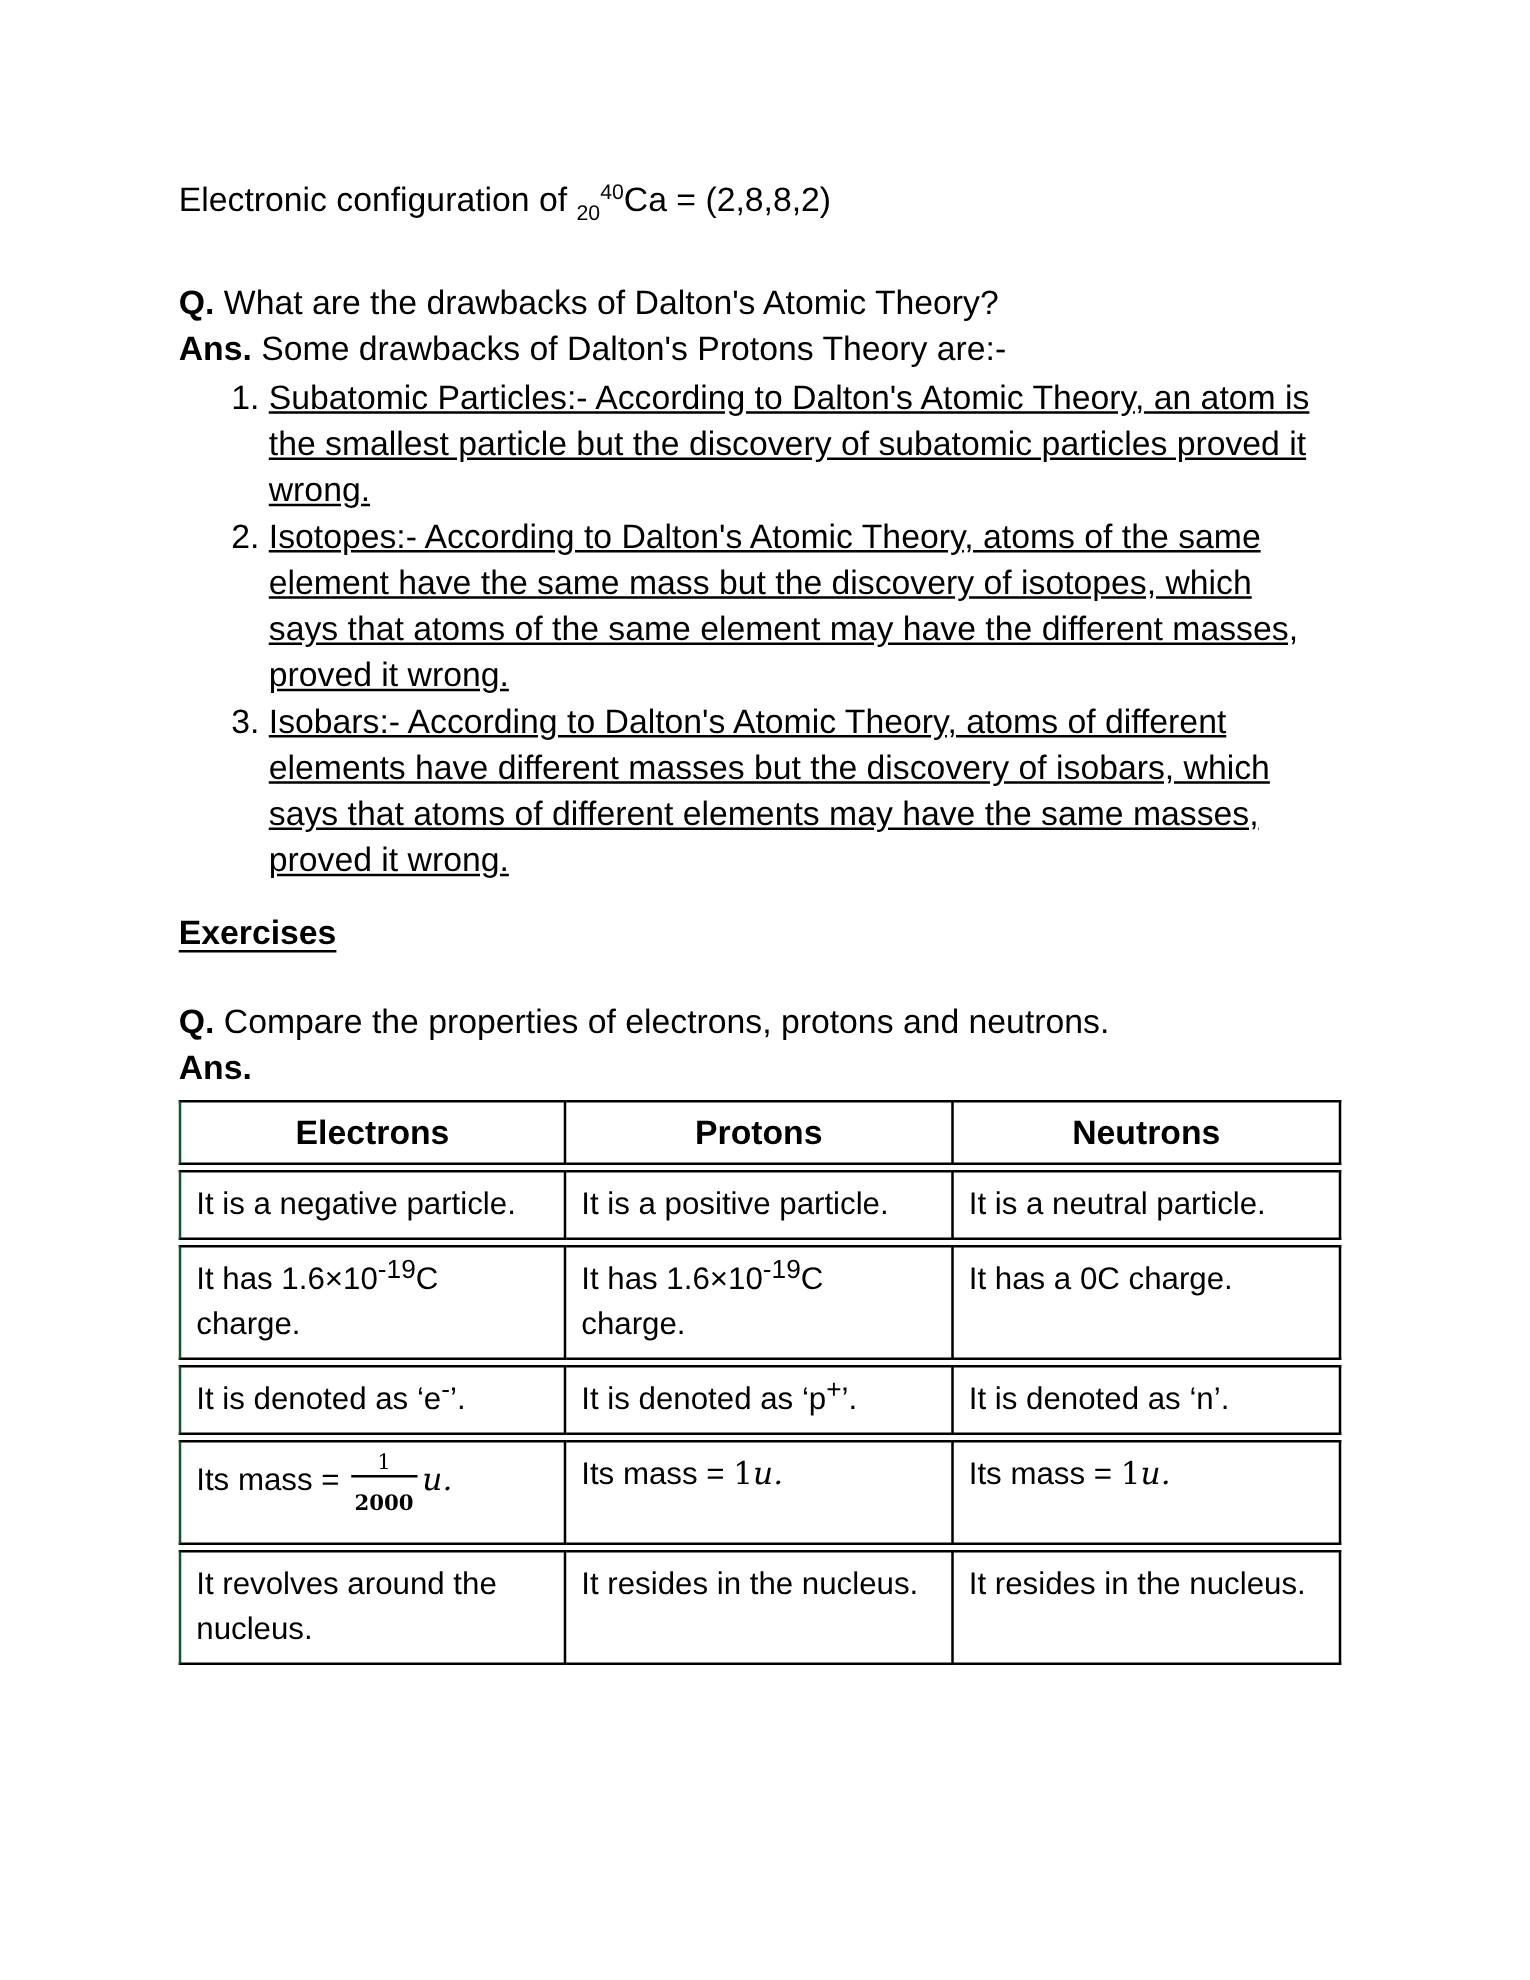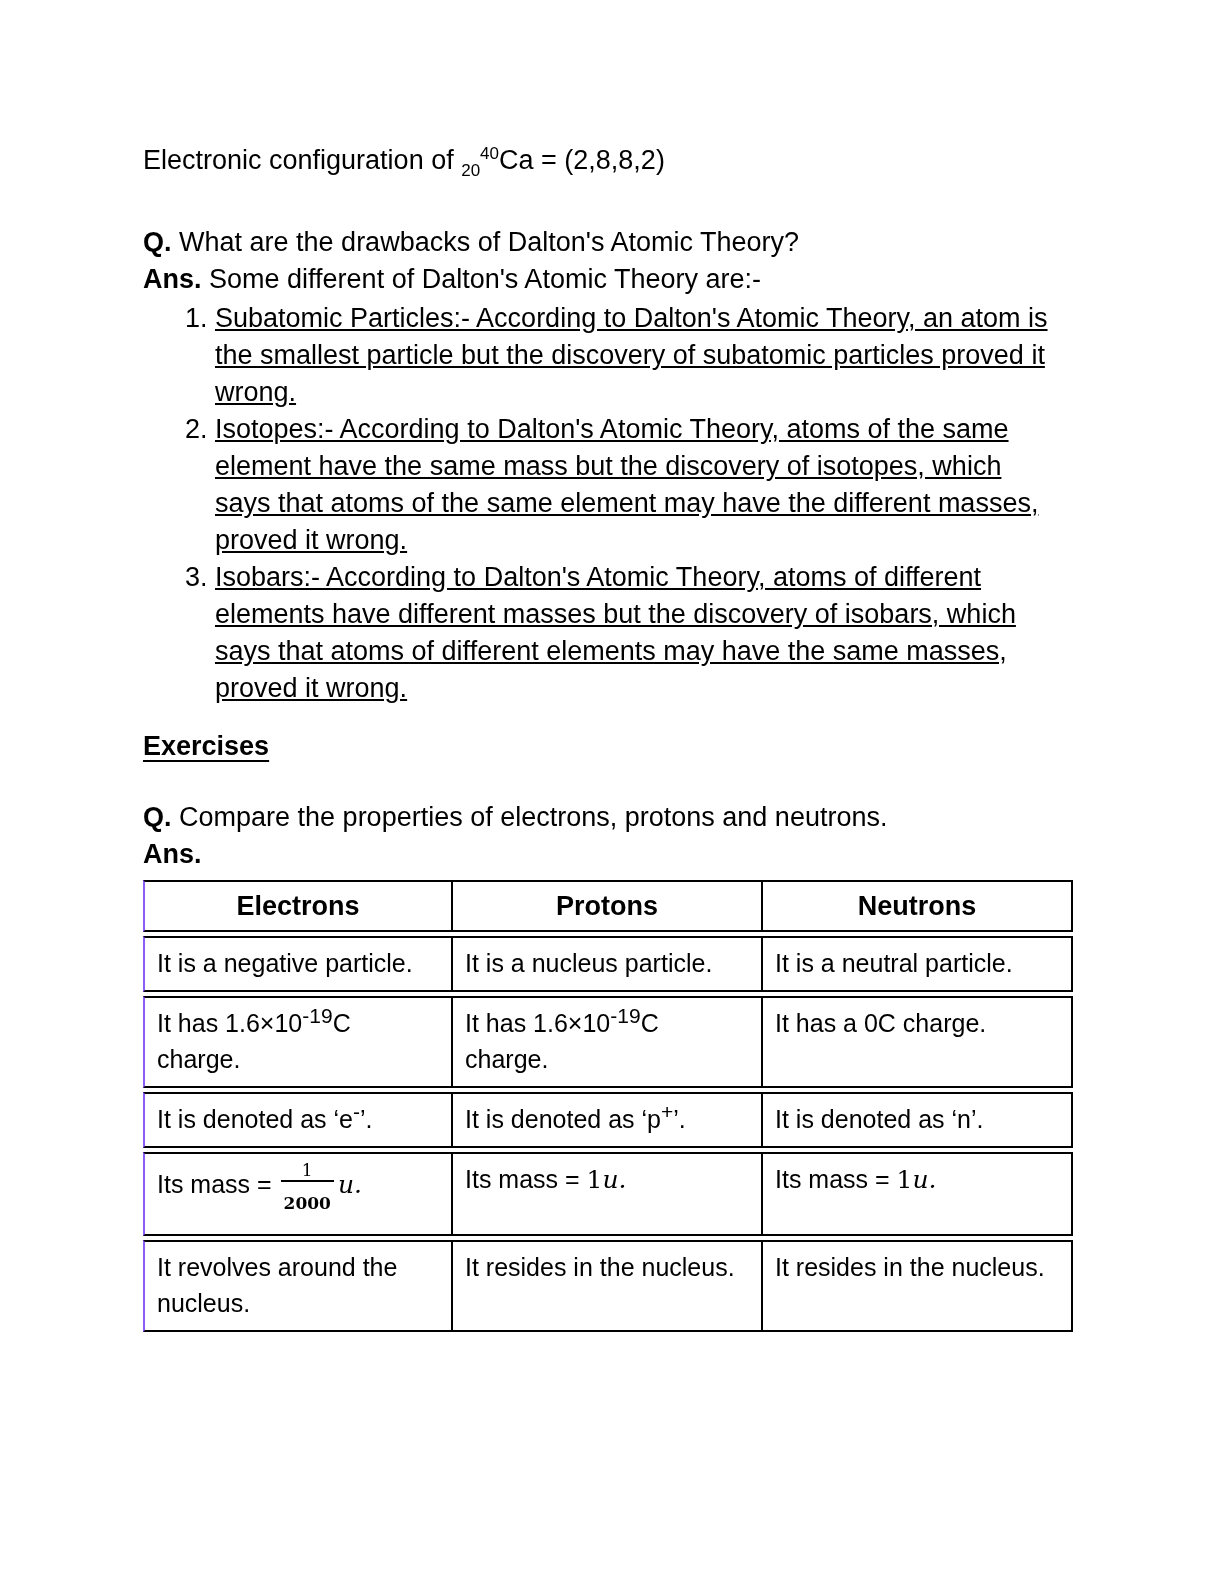--- a/index.html
+++ b/index.html
@@ -55,21 +55,21 @@
     line-height: 36px;
   }
   table.compare th, table.compare td {
     border: 2px solid #000000;
     border-left: none;
     vertical-align: top;
     text-align: left;
     overflow: hidden;
   }
   table.compare th:first-child, table.compare td:first-child {
-    border-left: 2px solid #8b5cf6;
+    border-left: 2px solid #14532d;
   }
   table.compare th {
     font-weight: 700;
     font-size: 27px;
     text-align: center;
     padding: 6px 8px;
   }
   table.compare td {
     padding: 7px 22px 9px 12px;
   }
@@ -93,21 +93,21 @@
 </style>
 </head>
 <body>
 
 <div class="page">
 
   <p class="intro"><span>Electronic configuration of </span><span class="isub">20</span><span class="isup">40</span><span>Ca = (2,8,8,2)</span></p>
 
   <p class="qa"><b>Q.</b> <span>What are the drawbacks of Dalton's Atomic Theory?</span></p>
 
-  <p class="qa"><b>Ans.</b> <span>Some different of Dalton's Atomic Theory are:-</span></p>
+  <p class="qa"><b>Ans.</b> <span>Some drawbacks of Dalton's Protons Theory are:-</span></p>
 
   <ol class="drawbacks">
     <li>Subatomic Particles:- According to Dalton's Atomic Theory, an atom is the smallest particle but the discovery of subatomic particles proved it wrong.</li>
     <li>Isotopes:- According to Dalton's Atomic Theory, atoms of the same element have the same mass but the discovery of isotopes, which says that atoms of the same element may have the different masses, proved it wrong.</li>
     <li>Isobars:- According to Dalton's Atomic Theory, atoms of different elements have different masses but the discovery of isobars, which says that atoms of different elements may have the same masses, proved it wrong.</li>
   </ol>
 
   <p class="exercises">Exercises</p>
 
   <p class="qa"><b>Q.</b> <span>Compare the properties of electrons, protons and neutrons.</span></p>
@@ -117,21 +117,21 @@
   <table class="compare">
     <tbody>
       <tr>
         <th>Electrons</th>
         <th>Protons</th>
         <th>Neutrons</th>
       </tr>
 
       <tr>
         <td>It is a negative particle.</td>
-        <td>It is a nucleus particle.</td>
+        <td>It is a positive particle.</td>
         <td>It is a neutral particle.</td>
       </tr>
 
       <tr>
         <td><span>It has 1.6×10</span><span class="cell-sup">-19</span><span>C charge.</span></td>
         <td><span>It has 1.6×10</span><span class="cell-sup">-19</span><span>C charge.</span></td>
         <td>It has a 0C charge.</td>
       </tr>
 
       <tr>

